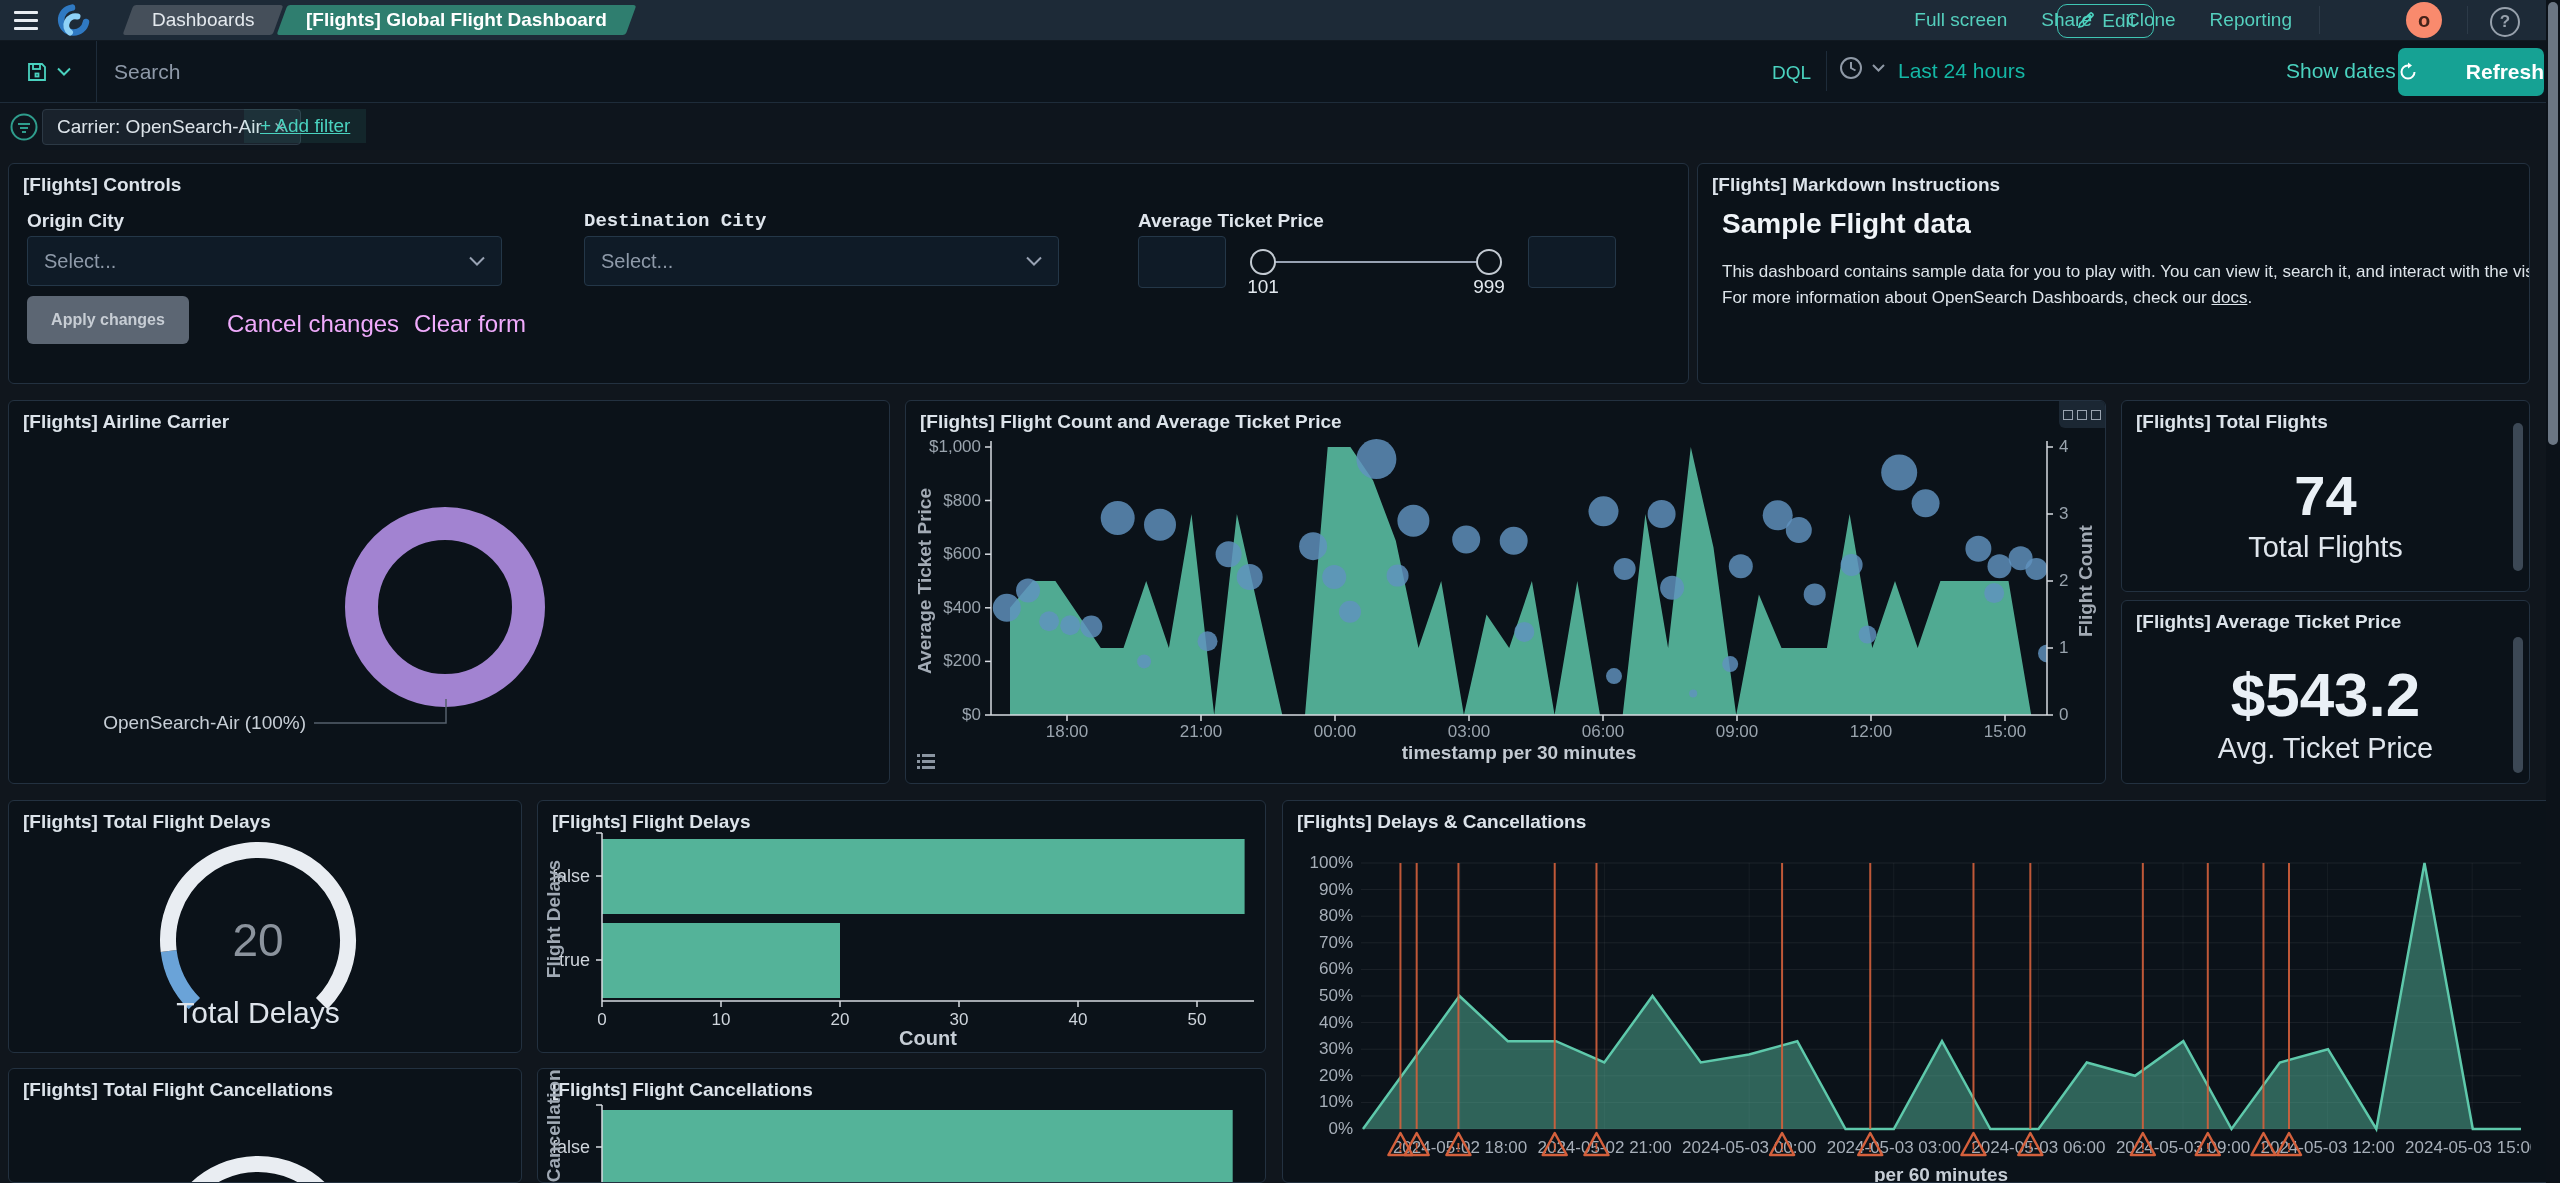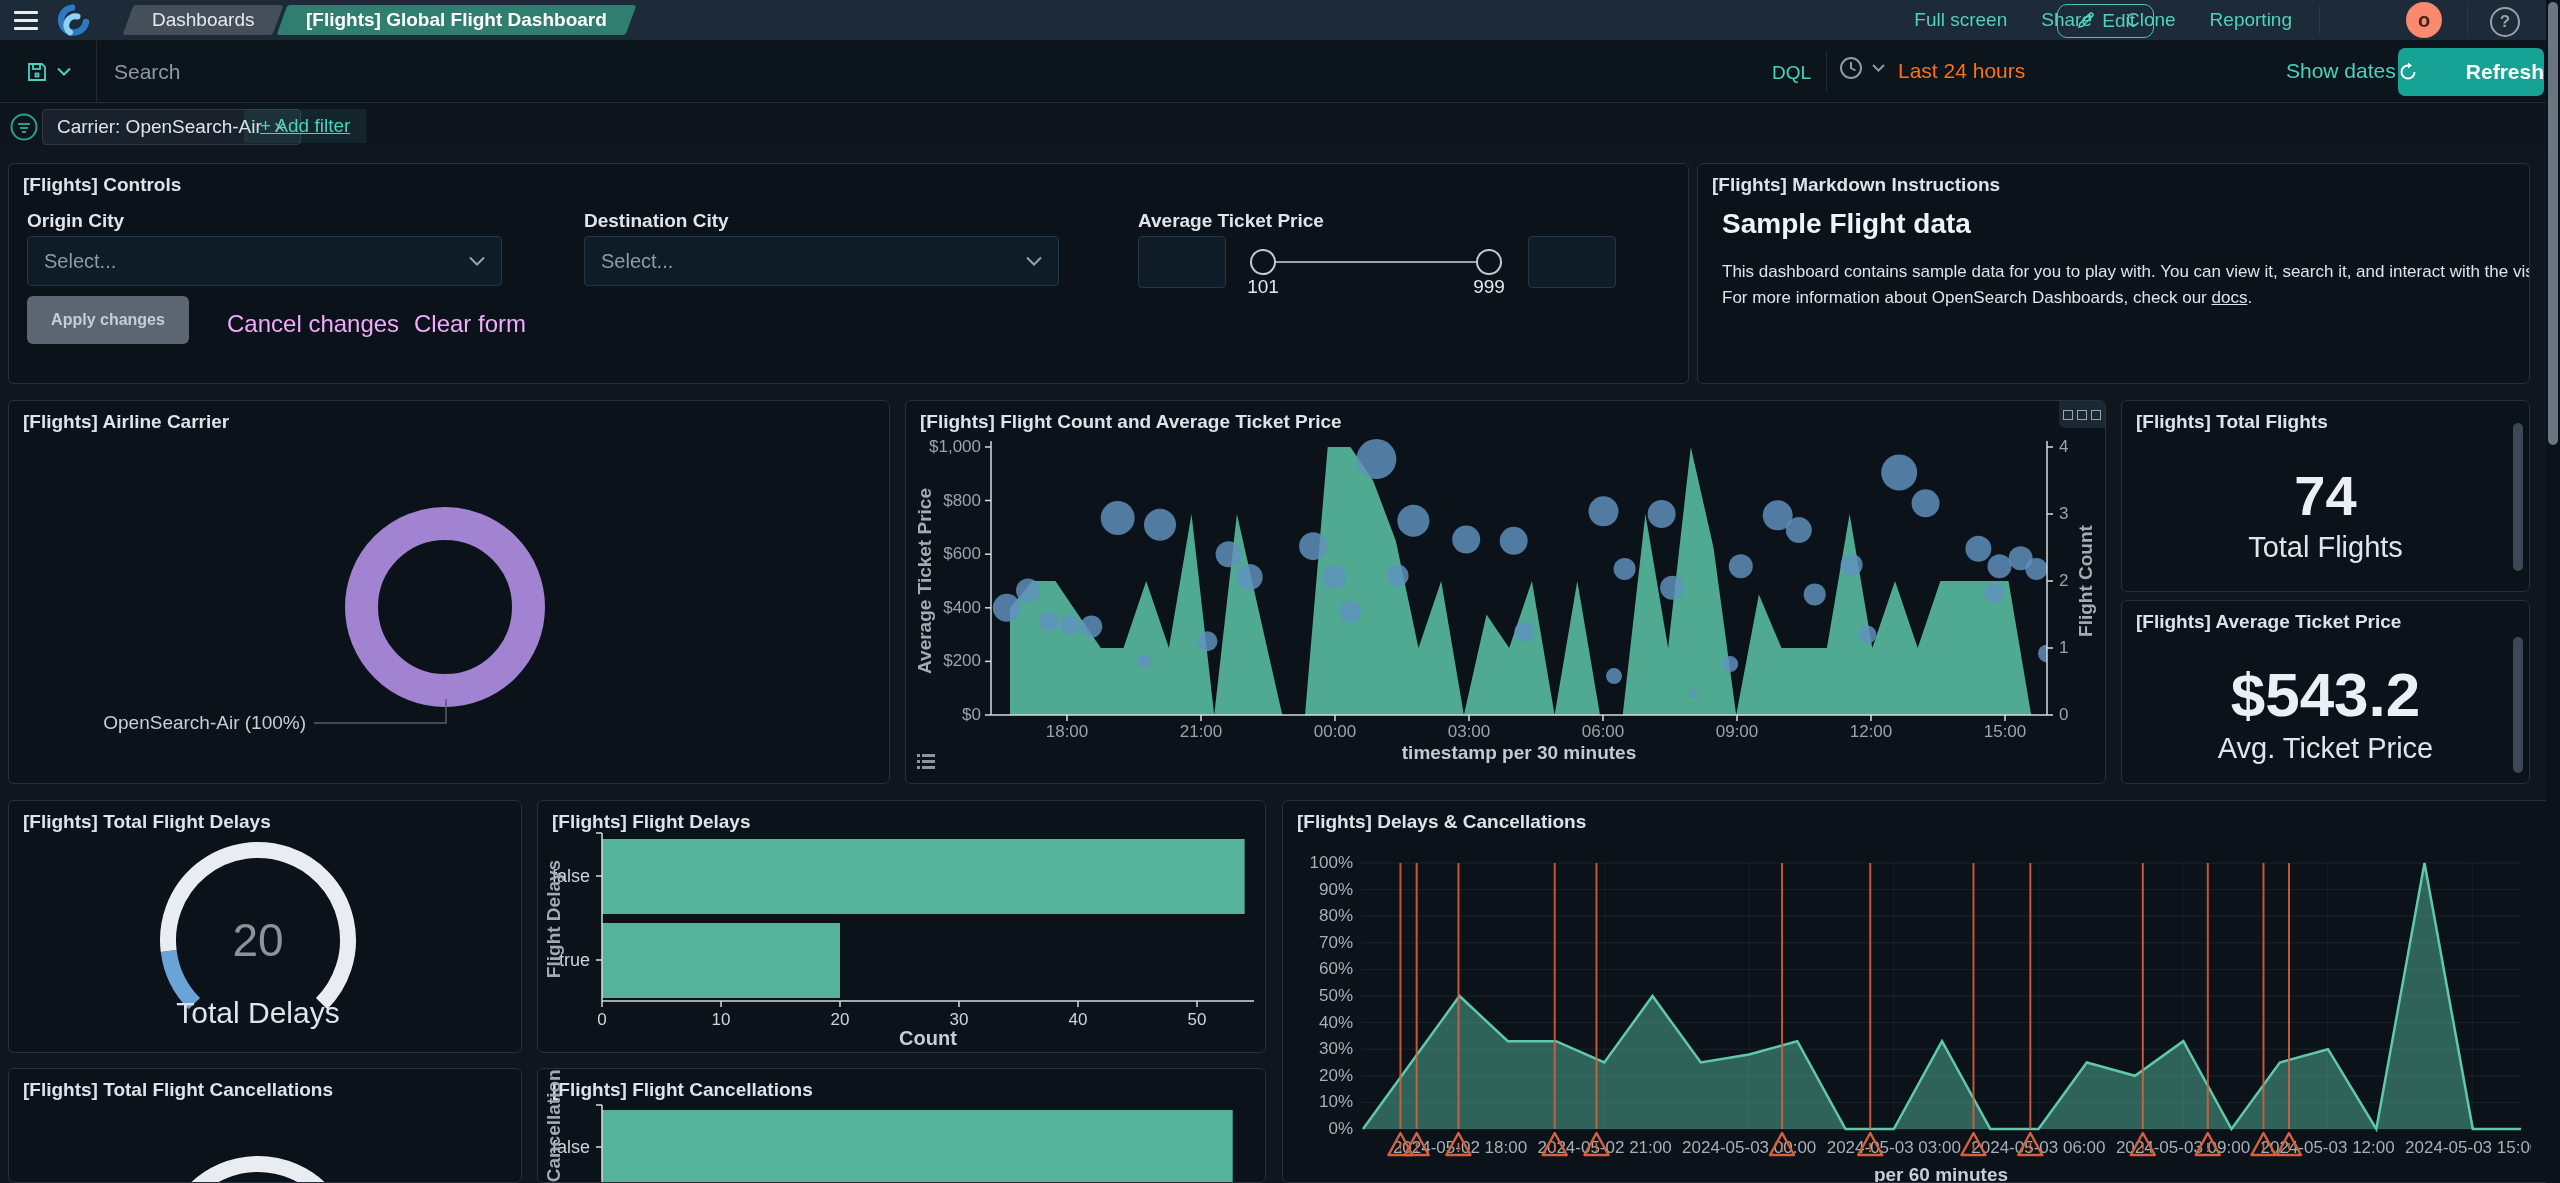--- a/index.html
+++ b/index.html
@@ -21,21 +21,21 @@
   .avatar{position:absolute;right:118px;top:2px;width:36px;height:36px;border-radius:50%;background:#f98a6d;color:#46231a;font-weight:700;font-size:20px;display:flex;align-items:center;justify-content:center;cursor:pointer;}
   .help{position:absolute;right:40px;top:7px;width:26px;height:26px;border-radius:50%;border:2px solid #97a1ac;color:#97a1ac;font-size:17px;font-weight:700;display:flex;align-items:center;justify-content:center;cursor:pointer;}
   
   #searchrow{position:absolute;left:0;top:41px;width:2560px;height:61px;background:#0c141c;border-bottom:1px solid #1e2c3a;}
   .savebox{position:absolute;left:0;top:0;width:96px;height:61px;border-right:1px solid #1e2c3a;display:flex;align-items:center;justify-content:center;gap:8px;cursor:pointer;}
   #search-input{position:absolute;left:112px;top:8px;width:1600px;height:44px;background:transparent;border:none;outline:none;color:#dfe6ed;font-size:21px;font-family:"Liberation Sans",sans-serif;}
   #search-input::placeholder{color:#8e99a8;}
   .dql{position:absolute;left:1762px;top:15px;font-size:19px;color:#4ad2bf;cursor:pointer;padding:6px 10px;}
   .sep-v{position:absolute;top:10px;width:1px;height:40px;background:#1e2c3a;}
   .clockbtn{position:absolute;left:1838px;top:14px;display:flex;align-items:center;gap:8px;cursor:pointer;}
-  .timetext{position:absolute;left:1898px;top:18px;font-size:21px;color:#f97316;cursor:pointer;}
+  .timetext{position:absolute;left:1898px;top:18px;font-size:21px;color:#14b8a6;cursor:pointer;}
   .showdates{position:absolute;left:2286px;top:18px;font-size:21px;color:#4ad2bf;cursor:pointer;}
   .refresh{position:absolute;left:2398px;top:7px;width:146px;height:48px;background:#16a294;border-radius:7px;color:#ffffff;font-size:21px;font-weight:600;display:flex;align-items:center;justify-content:space-between;gap:10px;cursor:pointer;}
   
   #filterrow{position:absolute;left:0;top:103px;width:2560px;height:47px;background:#0e151d;}
   .filter-pill{position:absolute;left:42px;top:6px;height:34px;background:#19222c;border:1px solid #2c3945;border-radius:4px;display:flex;align-items:center;padding:0 14px;gap:12px;font-size:19px;color:#dde4ea;cursor:pointer;}
   .pill-x{color:#9aa4b0;font-size:20px;cursor:pointer;}
   .addfilter{position:absolute;left:244px;top:6px;height:34px;background:rgba(74,210,191,0.09);display:flex;align-items:center;padding:0 16px;font-size:19px;color:#4ad2bf;text-decoration:underline;cursor:pointer;}
   
   .panel{position:absolute;background:#0b1219;border:1px solid #233140;border-radius:6px;overflow:hidden;box-sizing:border-box;}
   .panel-title{font-size:19px;font-weight:700;color:#dce3ea;padding:10px 14px;white-space:nowrap;}
@@ -149,21 +149,21 @@
 
 <div class="panel" style="left:8px;top:163px;width:1681px;height:221px;">
   <div class="panel-title">[Flights] Controls</div>
   <div class="ctl-label" style="left:18px;top:46px;">Origin City</div>
   <div class="ctl-select" style="left:18px;top:72px;width:475px;">
     <span>Select...</span>
     <svg width="16" height="10" viewBox="0 0 16 10">
       <polyline points="1,1.5 8,8.5 15,1.5" fill="none" stroke="#98a2b3" stroke-width="2"></polyline>
     </svg>
   </div>
-  <div class="ctl-label" style="left:575px;top:46px;">Destination City</div>
+  <div class="ctl-label" style="left:575px;top:46px;font-family:Liberation Mono, monospace;">Destination City</div>
   <div class="ctl-select" style="left:575px;top:72px;width:475px;">
     <span>Select...</span>
     <svg width="16" height="10" viewBox="0 0 16 10">
       <polyline points="1,1.5 8,8.5 15,1.5" fill="none" stroke="#98a2b3" stroke-width="2"></polyline>
     </svg>
   </div>
   <div class="ctl-label" style="left:1129px;top:46px;">Average Ticket Price</div>
   <div class="ctl-box" style="left:1129px;top:72px;"></div>
   <div class="slider-track" style="left:1254px;top:97px;width:228px;"></div>
   <div class="slider-handle" style="left:1241px;top:85px;"></div>

